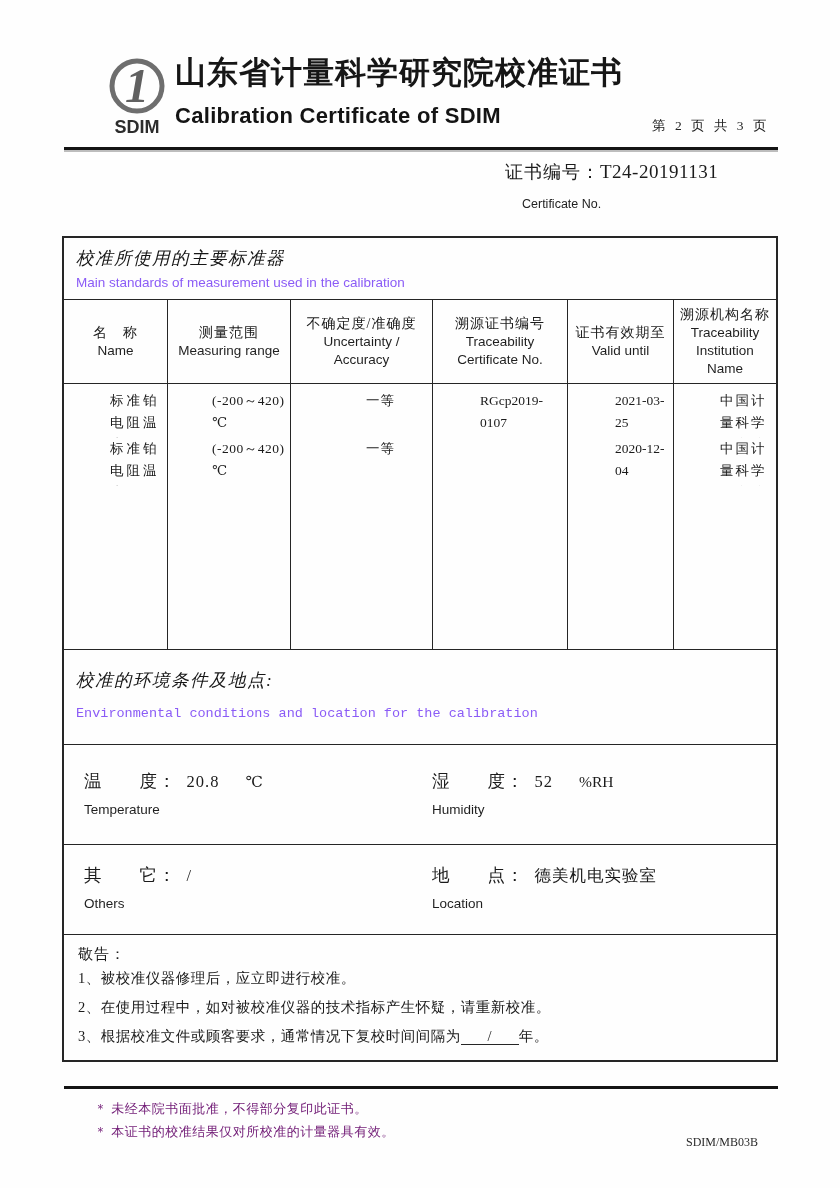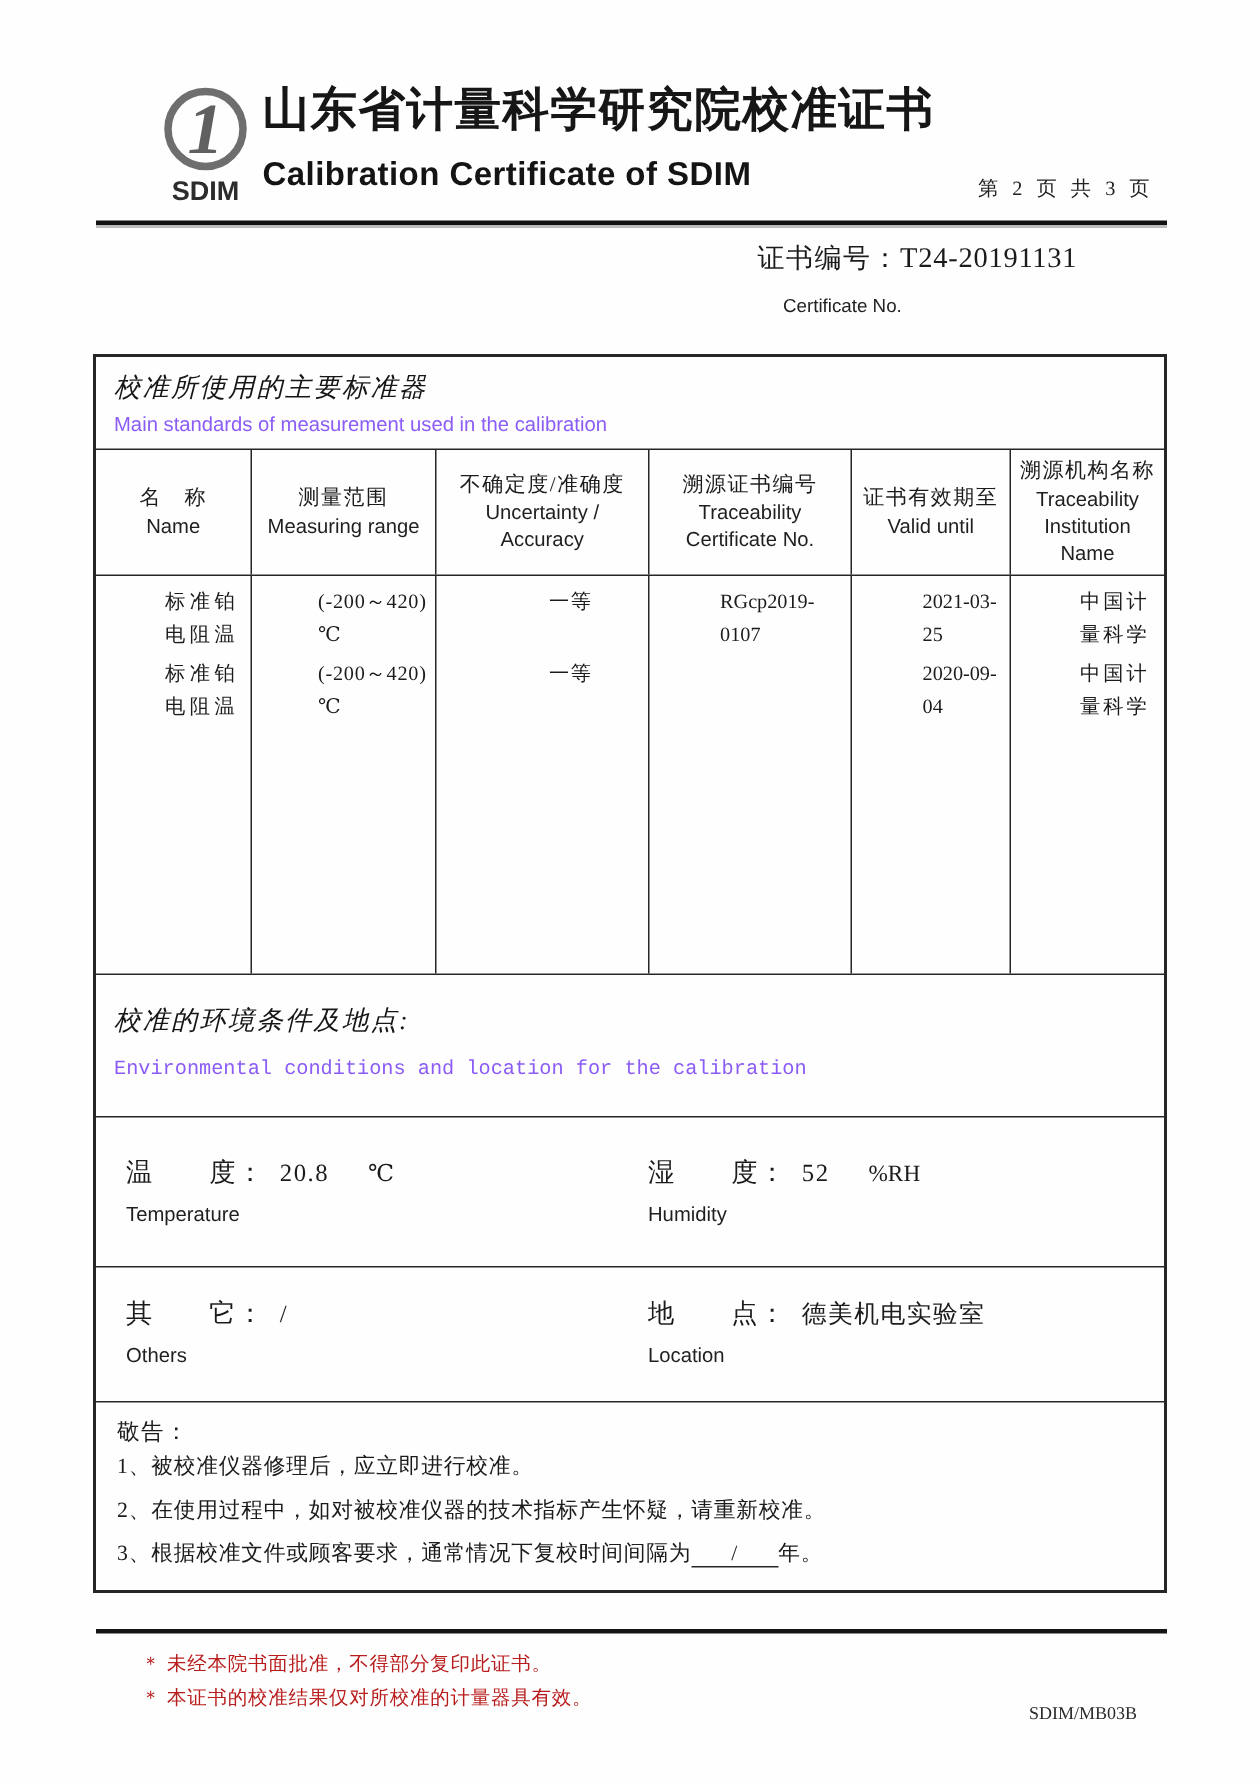--- a/index.html
+++ b/index.html
@@ -71,21 +71,21 @@
 
   .sec-notice{height:125px;padding:10px 14px 18px 14px;box-sizing:border-box;}
   .notice-title{font-size:15px;letter-spacing:1px;}
   .notice-line{font-size:14.5px;line-height:29px;letter-spacing:.5px;}
   .blank{display:inline-block;min-width:58px;text-align:center;
     border-bottom:1px solid #262626;line-height:16px;}
 
   
   .bottom-rule{position:absolute;left:64px;top:1086px;width:714px;height:3px;background:#141414;}
   .footnotes{position:absolute;left:94px;top:1097px;}
-  .footnote{font-size:13px;line-height:23px;letter-spacing:.5px;color:#b91c1c;}
+  .footnote{font-size:13px;line-height:23px;letter-spacing:.5px;color:#701a75;}
   .form-code{position:absolute;left:686px;top:1135px;font-size:12px;color:#2a2a2a;}
 </style>
 </head>
 <body>
 
 <div class="page">
 
   <svg class="logo" width="68" height="82" viewBox="0 0 68 82">
     <circle cx="33" cy="30" r="25" fill="none" stroke="#6e6e6e" stroke-width="5"></circle>
     <text x="33" y="46" text-anchor="middle" font-size="48" font-weight="bold" font-style="italic" fill="#606060" font-family="'Liberation Serif','DejaVu Serif',serif">1</text>
@@ -151,21 +151,21 @@
       </div>
       <div class="dcol c-unc">
         <div class="cell">一等</div>
         <div class="cell">一等</div>
       </div>
       <div class="dcol c-cert">
         <div class="cell">RGcp2019-0107</div>
       </div>
       <div class="dcol c-valid">
         <div class="cell">2021-03-25</div>
-        <div class="cell">2020-09-04</div>
+        <div class="cell">2020-12-04</div>
       </div>
       <div class="dcol c-inst">
         <div class="cell">中国计量科学研究院</div>
         <div class="cell">中国计量科学研究院</div>
       </div>
     </div>
 
     <div class="sec-row sec-env">
       <div class="sec-cn">校准的环境条件及地点:</div>
       <div class="sec-en">Environmental conditions and location for the calibration</div>

